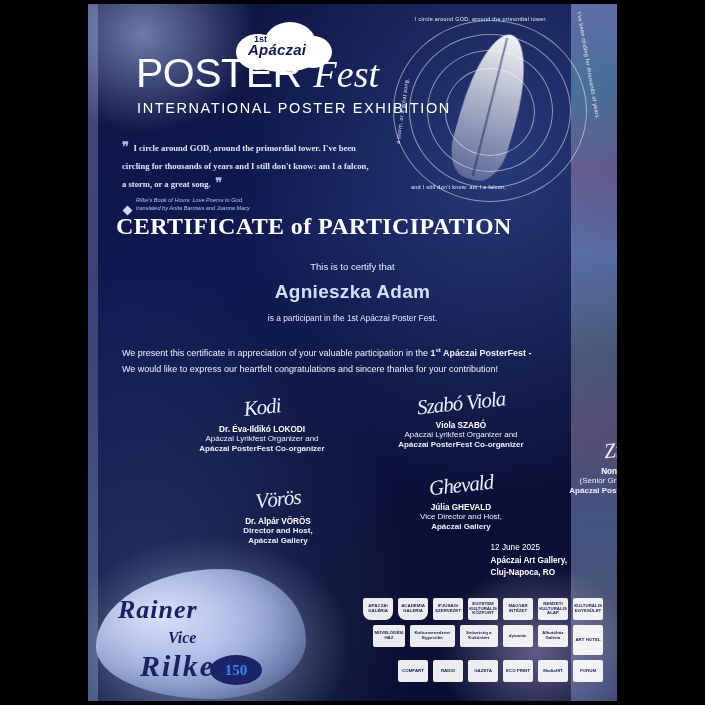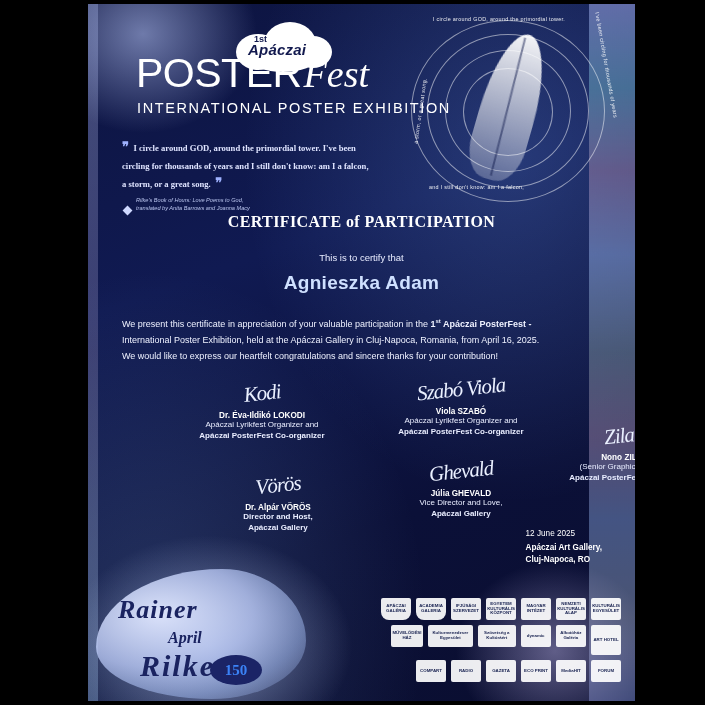--- a/index.html
+++ b/index.html
@@ -9,21 +9,20 @@
 
   
   .sheet{
     position:absolute;left:88px;top:4px;width:529px;height:697px;
     background:
       radial-gradient(ellipse at 78% 22%, rgba(120,170,255,.22) 0%, rgba(0,0,0,0) 45%),
       radial-gradient(ellipse at 12% 88%, rgba(150,200,255,.18) 0%, rgba(0,0,0,0) 40%),
       linear-gradient(160deg,#0d1440 0%,#101a52 35%,#0b1038 70%,#0a0e30 100%);
     overflow:hidden;
     color:#fff;
-    padding-left:18px;
   }
   
   .irid{
     position:absolute;right:0;top:0;width:46px;height:100%;
     background:linear-gradient(180deg,
       rgba(180,190,255,.55) 0%,
       rgba(140,220,230,.45) 12%,
       rgba(230,180,210,.40) 24%,
       rgba(170,200,255,.50) 36%,
       rgba(200,230,220,.35) 50%,
@@ -57,42 +56,42 @@
   .cloudlogo .c{position:absolute;background:#fff;border-radius:50%;}
   .cl1{left:10px;top:16px;width:44px;height:36px;}
   .cl2{left:38px;top:4px;width:52px;height:44px;}
   .cl3{left:68px;top:18px;width:38px;height:32px;}
   .cl4{left:24px;top:28px;width:66px;height:26px;}
   .logo-first{position:absolute;left:28px;top:16px;color:#12194e;font-size:9px;font-weight:bold;}
   .logo-name{position:absolute;left:22px;top:23px;color:#12194e;font-size:15px;font-weight:bold;font-style:italic;letter-spacing:.2px;}
 
   .title{position:absolute;left:20px;top:48px;}
   .title .poster{font-size:41px;font-weight:normal;letter-spacing:-.5px;line-height:1;display:inline-block;}
-  .title .fest{font-size:38px;font-style:italic;font-family:"Liberation Serif",serif;margin-left:2px;display:inline-block;}
+  .title .fest{font-size:38px;font-style:italic;font-family:"Liberation Serif",serif;margin-left:12px;display:inline-block;}
   .subtitle{position:absolute;left:21px;top:96px;font-size:14.5px;letter-spacing:1.6px;}
 
   .quote{position:absolute;left:6px;top:133px;width:250px;color:#dfe4ff;}
   .quote .mark{color:#9fb2ff;font-size:13px;font-weight:bold;}
   .quote .qt{font-family:"Liberation Serif",serif;font-size:8.6px;line-height:1.45;font-weight:bold;display:inline;}
   .quote .src{margin-top:6px;font-size:5.6px;font-style:italic;color:#b9c4ee;line-height:1.4;padding-left:14px;}
   .quote .diamond{position:absolute;left:2px;bottom:-1px;width:7px;height:7px;background:#cfd8ff;transform:rotate(45deg);}
 
   
   .art{position:absolute;right:-6px;top:8px;width:210px;height:195px;}
   .ring{position:absolute;border:1px solid rgba(255,255,255,.5);border-radius:50%;}
   .feather{position:absolute;left:78px;top:20px;width:56px;height:150px;
     background:linear-gradient(180deg,rgba(255,255,255,.95),rgba(255,255,255,.25));
     border-radius:60% 60% 50% 50%/70% 70% 30% 30%;
     transform:rotate(16deg);filter:blur(.3px);}
   .feather:after{content:"";position:absolute;left:26px;top:4px;width:2px;height:142px;background:rgba(20,30,80,.5);transform:rotate(-2deg);}
   .spiral-text{position:absolute;inset:0;color:#fff;font-size:5.4px;letter-spacing:.3px;}
   .st{position:absolute;white-space:nowrap;opacity:.9;}
 
   
-  .cert-title{text-align:center;font-family:"Liberation Serif",serif;font-size:16px;font-weight:bold;letter-spacing:.4px;margin-top:4px;}
+  .cert-title{font-family:"Liberation Serif",serif;font-size:24px;font-weight:bold;letter-spacing:.4px;margin-top:4px;}
   .certify{text-align:center;font-size:9.5px;margin-top:21px;color:#e8ecff;}
   .recipient{text-align:center;font-size:19px;font-weight:bold;color:#cfe0ff;margin-top:9px;letter-spacing:.3px;}
   .participant{text-align:center;font-size:8.4px;margin-top:10px;color:#e4e9ff;}
 
   .para{margin-top:22px;font-size:9px;line-height:1.75;color:#eef1ff;padding:0 6px;}
   .para .b{font-weight:bold;}
   .sup{font-size:6px;vertical-align:super;}
 
   
   .sigs{position:relative;height:190px;margin-top:14px;}
@@ -101,21 +100,21 @@
   .sig .nm{font-size:8.2px;font-weight:bold;margin-top:3px;}
   .sig .rl{font-size:8px;line-height:1.35;color:#e9edff;}
   .sig .rl b{font-weight:bold;}
 
   .s1{left:56px;top:0;width:180px;}
   .s2{left:250px;top:-4px;width:190px;}
   .s3{left:424px;top:42px;width:172px;}
   .s4{left:76px;top:92px;width:172px;}
   .s5{left:256px;top:78px;width:178px;}
 
-  .place{position:absolute;right:5px;top:150px;text-align:left;font-size:8.2px;line-height:1.45;}
+  .place{position:absolute;right:22px;top:150px;text-align:left;font-size:8.2px;line-height:1.45;}
   .place .dt{margin-bottom:2px;}
   .place b{font-weight:bold;}
 
   
   .rilke{position:absolute;left:8px;bottom:2px;width:250px;height:140px;}
   .rilke .blob{position:absolute;left:0;bottom:0;width:210px;height:130px;border-radius:60% 40% 45% 55%/60% 55% 45% 40%;
     background:radial-gradient(ellipse at 30% 35%, rgba(225,232,255,.95), rgba(190,205,250,.75) 45%, rgba(160,185,240,.5) 70%, rgba(150,175,235,0) 100%);}
   .rilke .rn{position:absolute;color:#1a2360;font-family:"Liberation Serif",serif;font-style:italic;font-weight:bold;}
   .rn1{left:22px;bottom:74px;font-size:26px;letter-spacing:1px;}
   .rn2{left:72px;bottom:52px;font-size:16px;}
@@ -181,26 +180,26 @@
             <span class="st" style="left:150px;top:50px;transform:rotate(80deg);">I've been circling for thousands of years</span>
             <span class="st" style="left:26px;top:172px;">and I still don't know: am I a falcon,</span>
             <span class="st" style="left:-16px;top:96px;transform:rotate(-82deg);">a storm, or a great song.</span>
           </div>
         </div>
       </div>
 
       <div class="cert-title">CERTIFICATE of PARTICIPATION</div>
       <div class="certify">This is to certify that</div>
       <div class="recipient">Agnieszka Adam</div>
+      <div class="participant">is a participant in the 1st Apáczai Poster Fest.</div>
 
       <div class="para">
         <div>
           <span>We present this certificate in appreciation of your valuable participation in the </span><span class="b">1</span><span class="b sup">st</span><span class="b"> Apáczai PosterFest -</span>
         </div>
-        <div>International Poster Exhibition, held at the Apáczai Gallery in Cluj-Napoca, Romania, from April 16, 2025.</div>
         <div>We would like to express our heartfelt congratulations and sincere thanks for your contribution!</div>
       </div>
 
       <div class="sigs">
 
         <div class="sig s1">
           <div class="scr">Kodi</div>
           <div class="nm">Dr. Éva-Ildikó LOKODI</div>
           <div class="rl">Apáczai Lyrikfest Organizer and</div>
           <div class="rl"><b>Apáczai PosterFest Co-organizer</b></div>
@@ -223,35 +222,35 @@
         <div class="sig s4">
           <div class="scr">Vörös</div>
           <div class="nm">Dr. Alpár VÖRÖS</div>
           <div class="rl"><b>Director and Host,</b></div>
           <div class="rl"><b>Apáczai Gallery</b></div>
         </div>
 
         <div class="sig s5">
           <div class="scr">Ghevald</div>
           <div class="nm">Júlia GHEVALD</div>
-          <div class="rl">Vice Director and Love,</div>
+          <div class="rl">Vice Director and Host,</div>
           <div class="rl"><b>Apáczai Gallery</b></div>
         </div>
 
         <div class="place">
           <div class="dt">12 June 2025</div>
           <div><b>Apáczai Art Gallery,</b></div>
           <div><b>Cluj-Napoca, RO</b></div>
         </div>
       </div>
 
       <div class="rilke">
         <div class="blob"></div>
         <div class="rn rn1">Rainer</div>
-        <div class="rn rn2">April</div>
+        <div class="rn rn2">Vice</div>
         <div class="rn rn3">Rilke</div>
         <div class="r150">150</div>
       </div>
 
       <div class="logos">
         <div class="logorow">
           <div class="lg shield">APÁCZAI GALÉRIA</div>
           <div class="lg shield">ACADEMIA GALERIA</div>
           <div class="lg">IFJÚSÁGI SZERVEZET</div>
           <div class="lg">EGYETEM KULTURÁLIS KÖZPONT</div>

